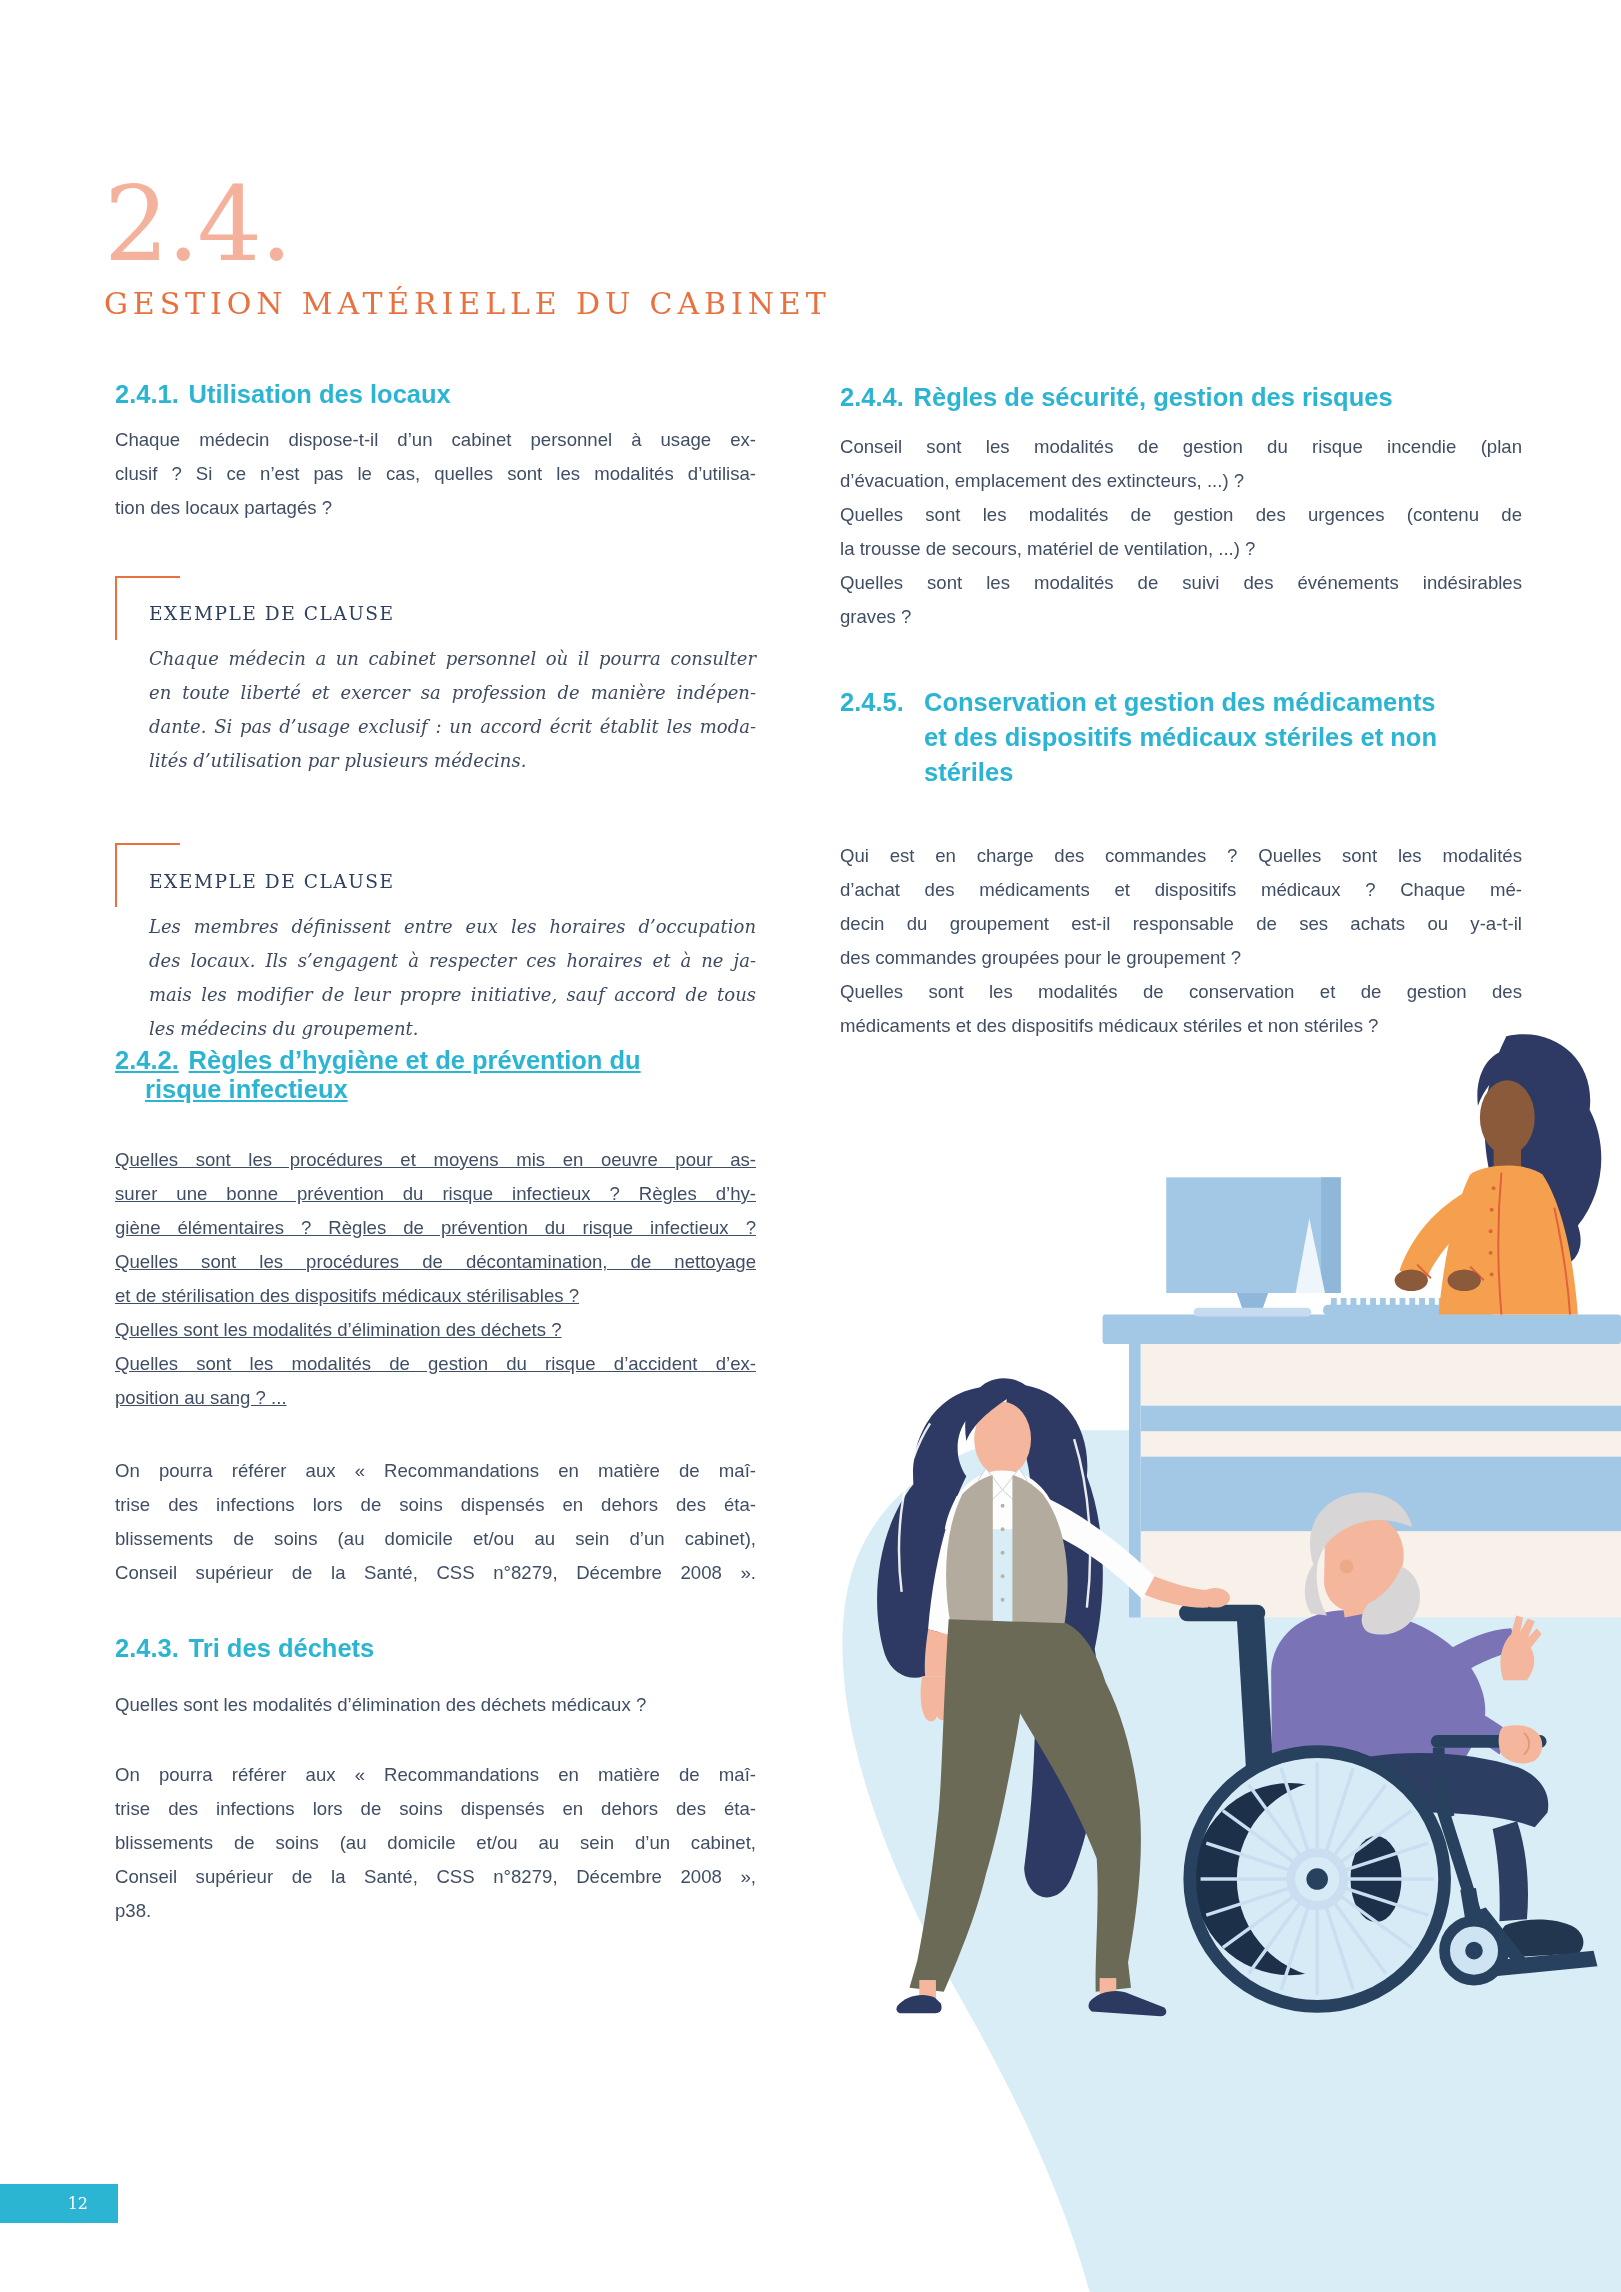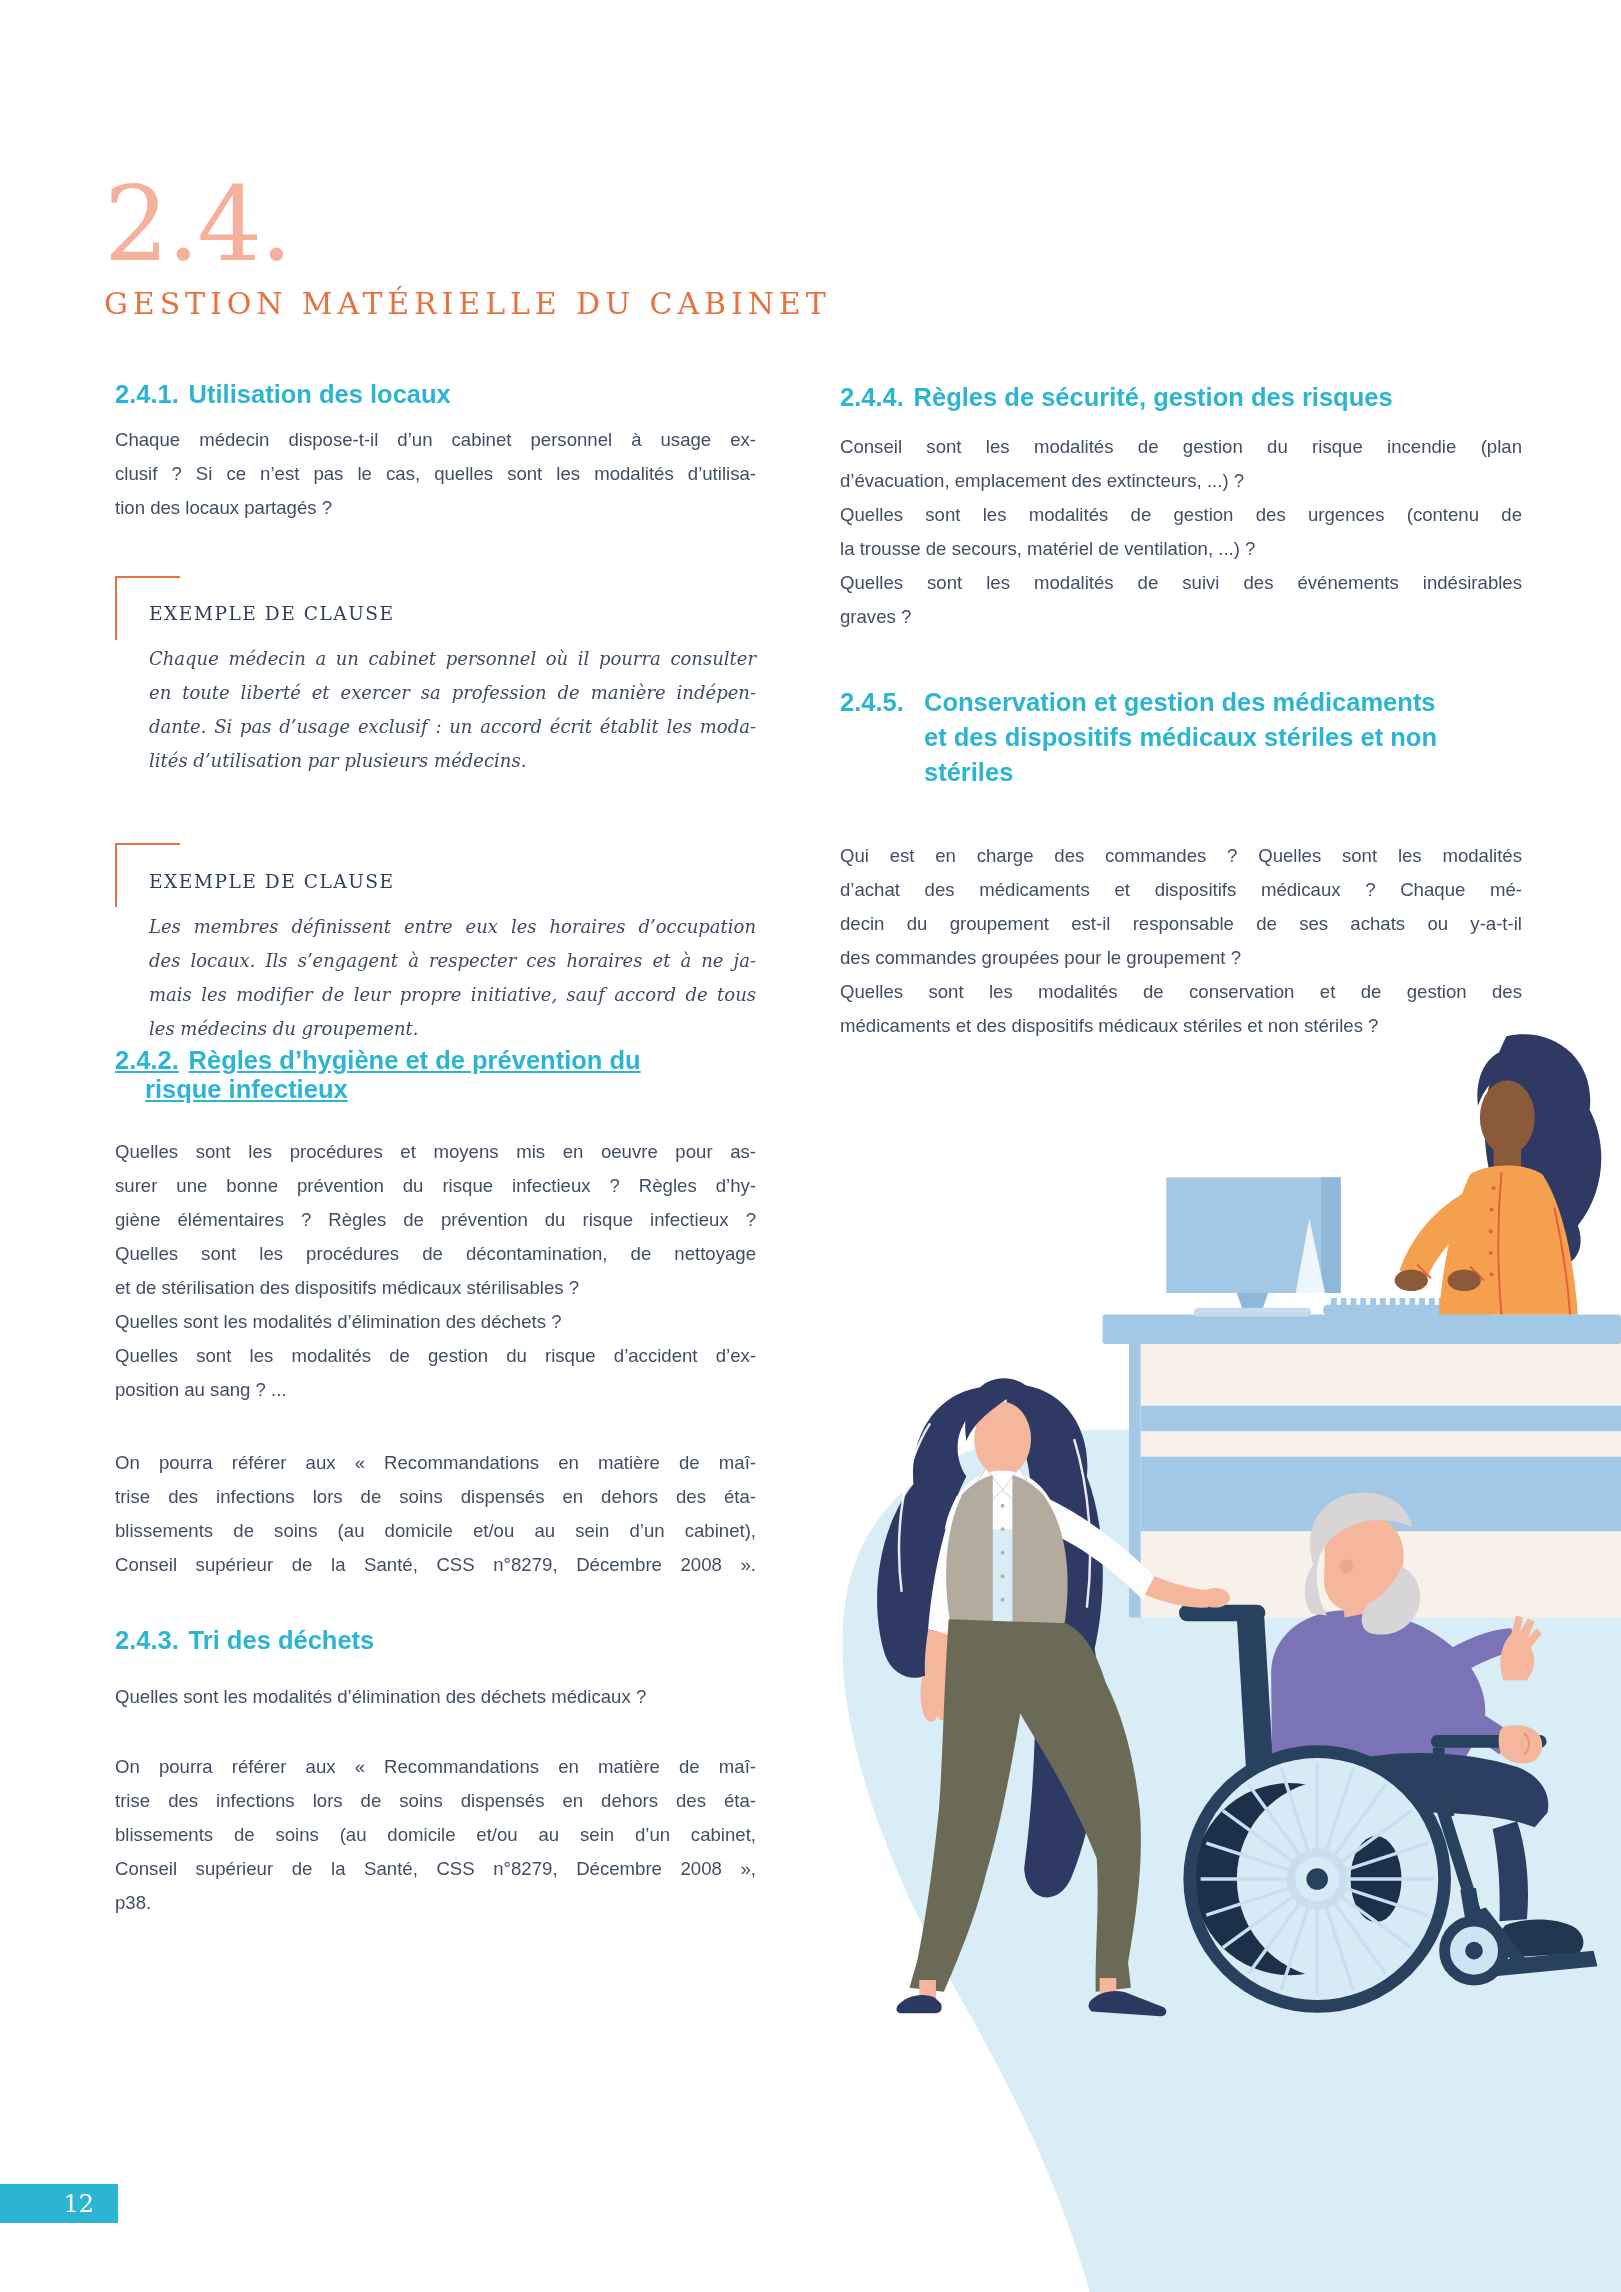--- a/index.html
+++ b/index.html
@@ -30,29 +30,29 @@
   .bracket{position:absolute;left:0;top:0;width:63px;height:62px;
            border-left:2px solid #e8713f;border-top:2px solid #e8713f;}
   .clabel{font-family:"DejaVu Serif",serif;font-size:18.6px;letter-spacing:1.5px;
           color:#2f415f;height:25.5px;line-height:25.5px;}
   .cbody{margin-top:15.7px;font-family:"DejaVu Serif",serif;font-style:italic;
          font-size:18px;color:#3e4b60;}
   .cbody .line{height:34px;line-height:34px;white-space:nowrap;}
   .cbody .line.j{white-space:normal;}
   
   .mt-body1{margin-top:13.7px;} .mt-cl1{margin-top:51px;} .mt-cl2{margin-top:65px;}
-  .mt-h242{text-decoration:underline;} .mt-b242{margin-top:31px;} .mt-ref1{margin-top:39px;}
+  .mt-h242{text-decoration:underline;} .mt-b242{margin-top:39px;text-decoration:underline;} .mt-ref1{margin-top:39px;}
   .mt-h243{margin-top:44px;} .mt-b243{margin-top:24.5px;} .mt-ref2{margin-top:36px;}
   .mt-b244{margin-top:18.6px;} .mt-h245{margin-top:51px;} .mt-b245{margin-top:49px;}
   .mt-h244{margin-top:2.9px;}
   
   .pagenum-box{position:absolute;left:0;top:2184px;width:118px;height:39px;background:#2cb5d2;
-               color:#ffffff;font-family:"DejaVu Serif",serif;font-size:24px;z-index:2;
+               color:#ffffff;font-family:"DejaVu Serif",serif;font-size:16px;z-index:2;
                display:flex;align-items:center;justify-content:flex-end;
-               padding-right:24px;box-sizing:border-box;}
+               padding-right:30px;box-sizing:border-box;}
 </style>
 </head>
 <body>
 
 <div class="page">
 
   <svg class="illu" width="1621" height="2293" viewBox="0 0 1654 2339">
 
     <path d="M1078,1459 C985,1468 878,1516 862,1638 C847,1756 903,1902 982,2042 C1040,2144 1086,2243 1112,2339 L1654,2339 L1654,1459 Z" fill="#d9edf6"></path>
 

